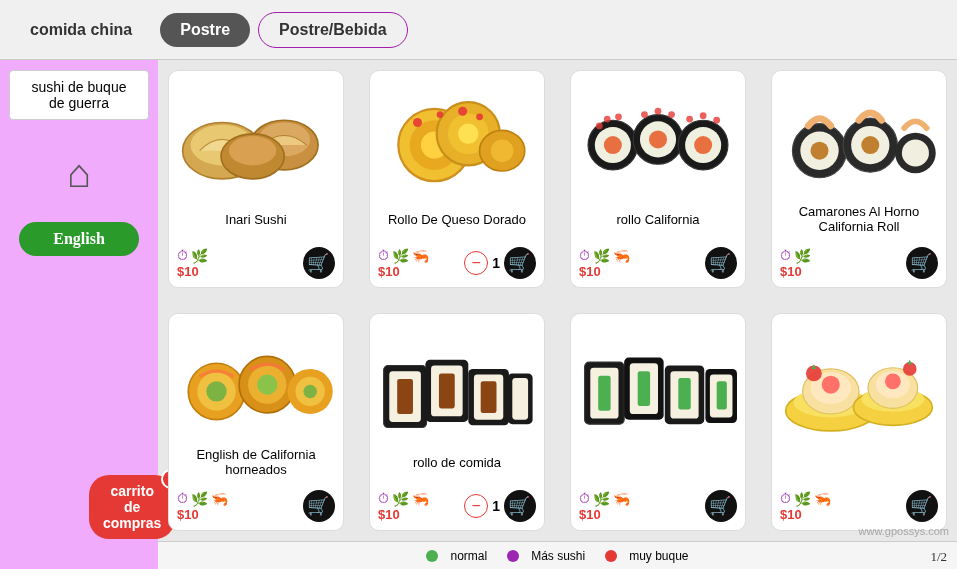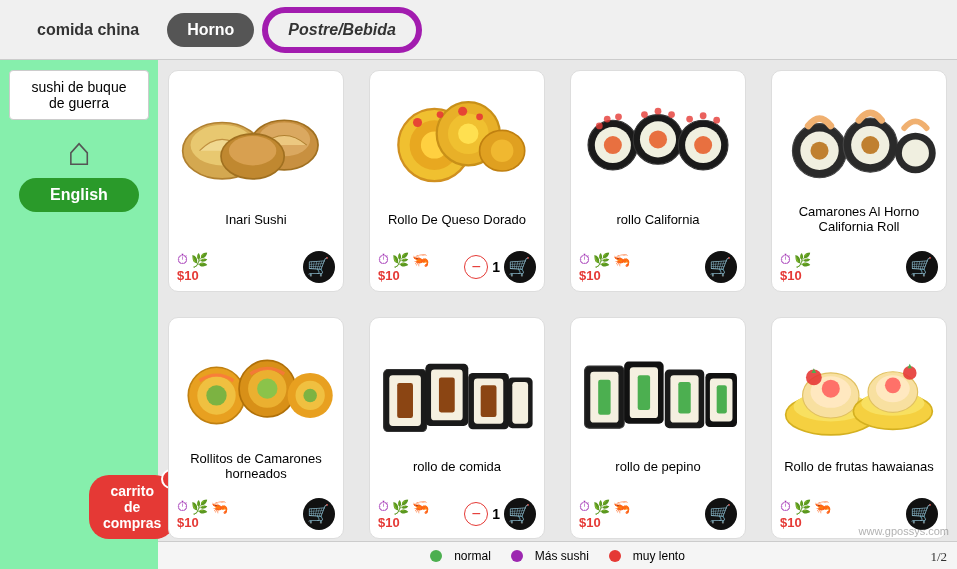--- a/index.html
+++ b/index.html
@@ -11,21 +11,21 @@
       overflow: hidden;
       position: relative;
     }
 
     
     .top-nav {
       display: flex;
       align-items: center;
       background: #f0f0f0;
       border-bottom: 1px solid #ccc;
-      padding: 0 17px;
+      padding: 0 10px;
       height: 60px;
       gap: 8px;
     }
     .nav-tab {
       padding: 8px 20px;
       border-radius: 25px;
       border: none;
       cursor: pointer;
       font-size: 16px;
       font-weight: bold;
@@ -34,37 +34,36 @@
       background: #f0f0f0;
       color: #333;
     }
     .nav-tab.active {
       background: #555;
       color: white;
     }
     .nav-tab.outline {
       background: #f0f0f0;
       color: #333;
-      border: 6px solid #a21caf;
-      font-style: italic;
+      border: 1px solid #a21caf;
     }
 
     
     .sidebar {
       position: absolute;
       top: 60px;
       left: 0;
       width: 158px;
       height: calc(100% - 60px);
-      background: #86efac;
+      background: #f0abfc;
       display: flex;
       flex-direction: column;
       align-items: center;
       padding: 10px 8px;
-      gap: 4px;
+      gap: 26px;
     }
     .sidebar-submenu {
       background: white;
       border: 1px solid #ccc;
       border-radius: 4px;
       padding: 8px 12px;
       text-align: center;
       font-size: 14px;
       width: 140px;
       cursor: pointer;
@@ -77,21 +76,21 @@
     .lang-btn {
       width: 120px;
       padding: 8px;
       border-radius: 25px;
       border: none;
       cursor: pointer;
       font-size: 16px;
       font-weight: bold;
       text-align: center;
     }
-    .lang-en { background: #2a9a2a; color: white; }
+    .lang-en { background: #2a9a2a; color: white; font-family: Liberation Serif, serif; }
     .lang-es { background: #00bcd4; color: white; }
     .lang-fr { background: #2a9a2a; color: white; }
 
     .cart-btn {
       position: absolute;
       bottom: 10px;
       left: 10px;
       background: #e53935;
       color: white;
       border: none;
@@ -262,38 +261,38 @@
       right: 8px;
       font-size: 11px;
       color: rgba(100,100,100,0.5);
     }
   </style>
 </head>
 <body>
 
 <div class="top-nav">
   <button class="nav-tab inactive">comida china</button>
-  <button class="nav-tab active">Horno</button>
+  <button class="nav-tab active">Postre</button>
   <button class="nav-tab outline">Postre/Bebida</button>
 </div>
 
 <div class="sidebar">
   <div class="sidebar-submenu">sushi de buque de guerra</div>
   <div class="home-icon">⌂</div>
   <button class="lang-btn lang-en">English</button>
 
   <div style="position:relative; margin-top: auto; margin-bottom: 10px;">
     <button class="cart-btn">
       <span>carrito de compras</span>
       <span class="cart-badge">2</span>
     </button>
   </div>
 </div>
 
-<div class="main-content" id="main-grid" style="bottom: 20px; gap: 25px;">
+<div class="main-content" id="main-grid" style="bottom: 28px; gap: 25px;">
 <div class="food-card">
       <div class="food-img">
         <svg viewBox="0 0 140 100" xmlns="http://www.w3.org/2000/svg">
     <ellipse cx="40" cy="60" rx="35" ry="25" fill="#d4a850" stroke="#b08030" stroke-width="1.5"></ellipse>
     <ellipse cx="40" cy="55" rx="28" ry="18" fill="#e8c870"></ellipse>
     <path d="M20 60 Q40 40 60 60" fill="#f0d890" stroke="#c09040" stroke-width="1"></path>
     <ellipse cx="95" cy="55" rx="30" ry="22" fill="#c89040" stroke="#a07020" stroke-width="1.5"></ellipse>
     <ellipse cx="95" cy="50" rx="23" ry="15" fill="#daa860"></ellipse>
     <path d="M75 55 Q95 38 115 55" fill="#ecc880" stroke="#b08030" stroke-width="1"></path>
     <ellipse cx="67" cy="65" rx="28" ry="20" fill="#c08830" stroke="#a07020" stroke-width="1.5"></ellipse>
@@ -436,21 +435,21 @@
     <circle cx="80" cy="52" r="17" fill="#ebb030"></circle>
     <circle cx="80" cy="52" r="9" fill="#8bc34a"></circle>
     <circle cx="118" cy="58" r="20" fill="#e8a020"></circle>
     <circle cx="118" cy="58" r="13" fill="#f0c040"></circle>
     <circle cx="118" cy="58" r="6" fill="#7cb342"></circle>
 
     <path d="M20 45 Q35 35 50 45" stroke="#ff7043" stroke-width="3" fill="none" opacity="0.7"></path>
     <path d="M65 39 Q80 29 95 39" stroke="#ff7043" stroke-width="3" fill="none" opacity="0.7"></path>
   </svg>
       </div>
-      <div class="food-name">Rollitos de Camarones horneados</div>
+      <div class="food-name">English de California horneados</div>
       <div class="food-bottom">
         <div>
           <div class="food-icons">
     <span style="color:#9c27b0;font-size:14px;">⏱</span>
     <span style="color:#9c27b0;font-size:14px;">🌿</span>
     <span style="color:#9c27b0;font-size:14px;">🦐</span>
   </div>
           <div class="food-price">$10</div>
         </div>
         <div style="display: flex; align-items: center; gap: 4px;">
@@ -505,21 +504,20 @@
     <rect x="45" y="33" width="25" height="45" rx="3" fill="#f5f0e0"></rect>
     <rect x="52" y="40" width="11" height="31" rx="2" fill="#4caf50"></rect>
     <rect x="76" y="35" width="35" height="52" rx="4" fill="#1a1a1a"></rect>
     <rect x="81" y="40" width="25" height="42" rx="3" fill="#f5f0e0"></rect>
     <rect x="88" y="46" width="11" height="28" rx="2" fill="#4caf50"></rect>
     <rect x="112" y="38" width="28" height="48" rx="4" fill="#111111"></rect>
     <rect x="116" y="43" width="20" height="38" rx="3" fill="#f5f0e0"></rect>
     <rect x="122" y="49" width="9" height="25" rx="2" fill="#4caf50"></rect>
   </svg>
       </div>
-      <div class="food-name">rollo de pepino</div>
       <div class="food-bottom">
         <div>
           <div class="food-icons">
     <span style="color:#9c27b0;font-size:14px;">⏱</span>
     <span style="color:#9c27b0;font-size:14px;">🌿</span>
     <span style="color:#9c27b0;font-size:14px;">🦐</span>
   </div>
           <div class="food-price">$10</div>
         </div>
         <div style="display: flex; align-items: center; gap: 4px;">
@@ -543,21 +541,20 @@
     <ellipse cx="100" cy="55" rx="22" ry="18" fill="#f8e0a0" stroke="#e0c060" stroke-width="1"></ellipse>
     <ellipse cx="100" cy="52" rx="15" ry="12" fill="#ffe8c0"></ellipse>
     <circle cx="100" cy="49" r="7" fill="#ff5252" opacity="0.8"></circle>
 
     <circle cx="30" cy="42" r="7" fill="#e53935" opacity="0.9"></circle>
     <path d="M28 38 L30 34 L32 38" fill="#4caf50"></path>
     <circle cx="115" cy="38" r="6" fill="#e53935" opacity="0.9"></circle>
     <path d="M113 34 L115 30 L117 34" fill="#4caf50"></path>
   </svg>
       </div>
-      <div class="food-name">Rollo de frutas hawaianas</div>
       <div class="food-bottom">
         <div>
           <div class="food-icons">
     <span style="color:#9c27b0;font-size:14px;">⏱</span>
     <span style="color:#9c27b0;font-size:14px;">🌿</span>
     <span style="color:#9c27b0;font-size:14px;">🦐</span>
   </div>
           <div class="food-price">$10</div>
         </div>
         <div style="display: flex; align-items: center; gap: 4px;">
@@ -571,18 +568,18 @@
   <div class="legend-item">
     <div class="legend-dot" style="background:#4caf50;"></div>
     <span>normal</span>
   </div>
   <div class="legend-item">
     <div class="legend-dot" style="background:#9c27b0;"></div>
     <span>Más sushi</span>
   </div>
   <div class="legend-item">
     <div class="legend-dot" style="background:#e53935;"></div>
-    <span>muy lento</span>
+    <span>muy buque</span>
   </div>
 </div>
 
 <div class="pagination">1/2</div>
 <div class="watermark">www.gpossys.com</div>
 
 </body></html>

